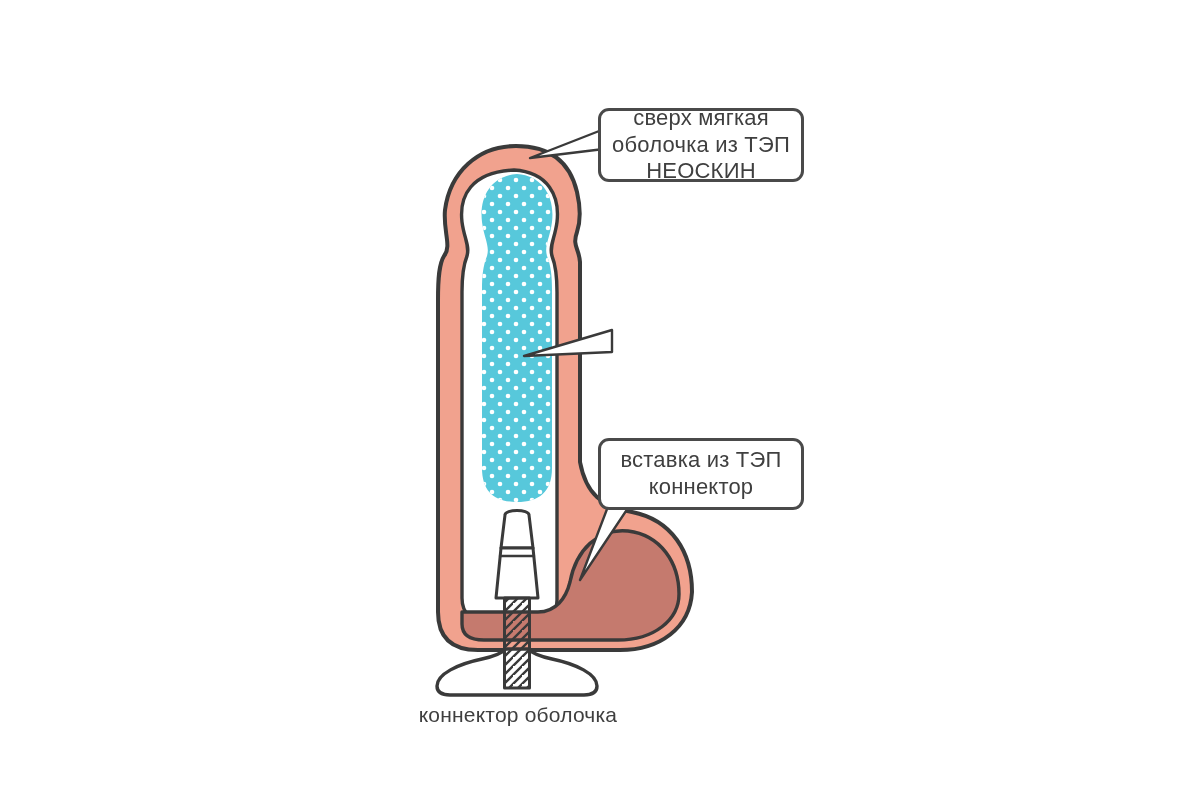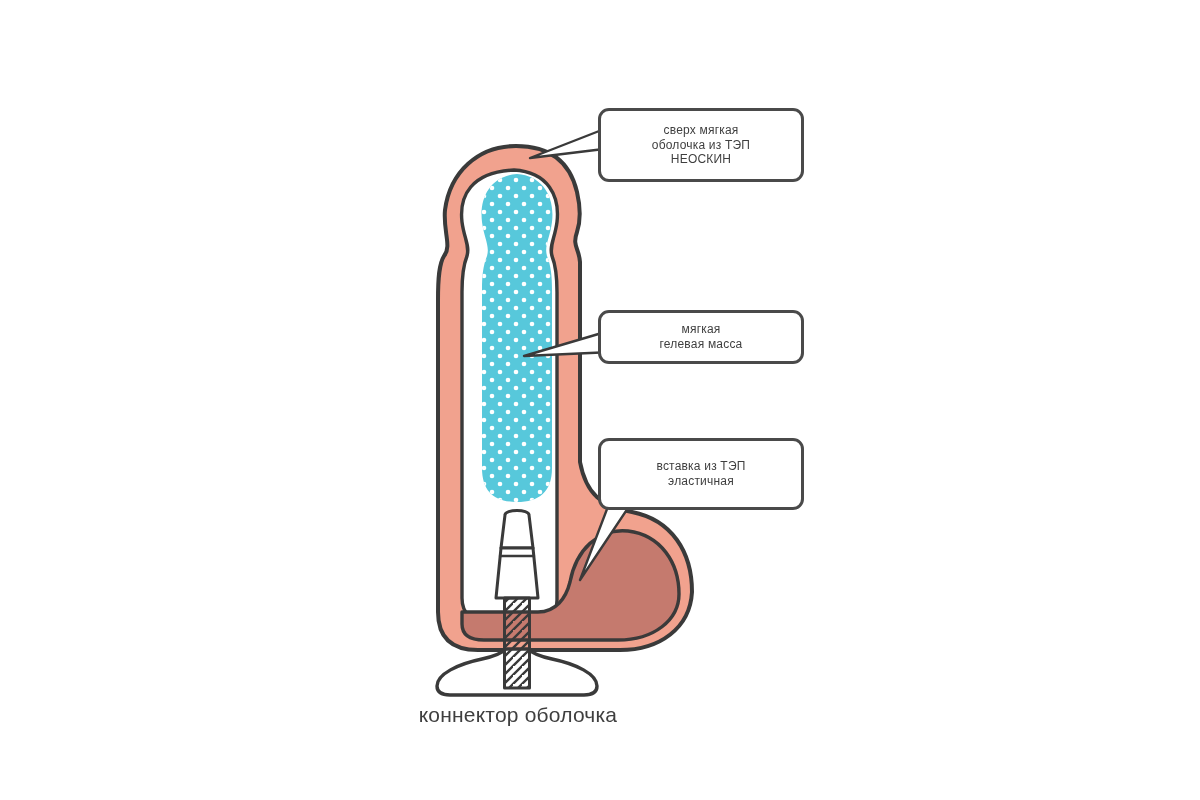--- a/index.html
+++ b/index.html
@@ -21,21 +21,21 @@
   .callout {
     position: absolute;
     background: #ffffff;
     border: 3px solid #4a4a4a;
     border-radius: 11px;
     display: flex;
     flex-direction: column;
     align-items: center;
     justify-content: center;
     text-align: center;
-    font-size: 12px;
+    font-size: 22px;
     line-height: 1.22;
     letter-spacing: 0.2px;
     z-index: 2;
     box-sizing: border-box;
   }
   .callout span { display: block; white-space: nowrap; }
   #callout-shell  { left: 598px; top: 108px; width: 206px; height: 74px; }
   #callout-gel    { left: 598px; top: 310px; width: 206px; height: 54px; }
   #callout-insert { left: 598px; top: 438px; width: 206px; height: 72px; }
   .caption {
@@ -150,27 +150,23 @@
       <polygon fill="#ffffff" stroke-width="2.4" points="612,496 636,496 580,580"></polygon>
     </g>
   </svg>
 
   <div class="callout" id="callout-shell">
     <span>сверх мягкая</span>
     <span>оболочка из ТЭП</span>
     <span>НЕОСКИН</span>
   </div>
 
-  <div class="callout" id="callout-gel">
-    <span>мягкая</span>
-    <span>гелевая масса</span>
-  </div>
 
   <div class="callout" id="callout-insert">
     <span>вставка из ТЭП</span>
-    <span>эластичная</span>
+    <span>коннектор</span>
   </div>
 
   <div class="caption">
     <span>коннектор оболочка</span>
   </div>
 
 </div>
 
 </body></html>

